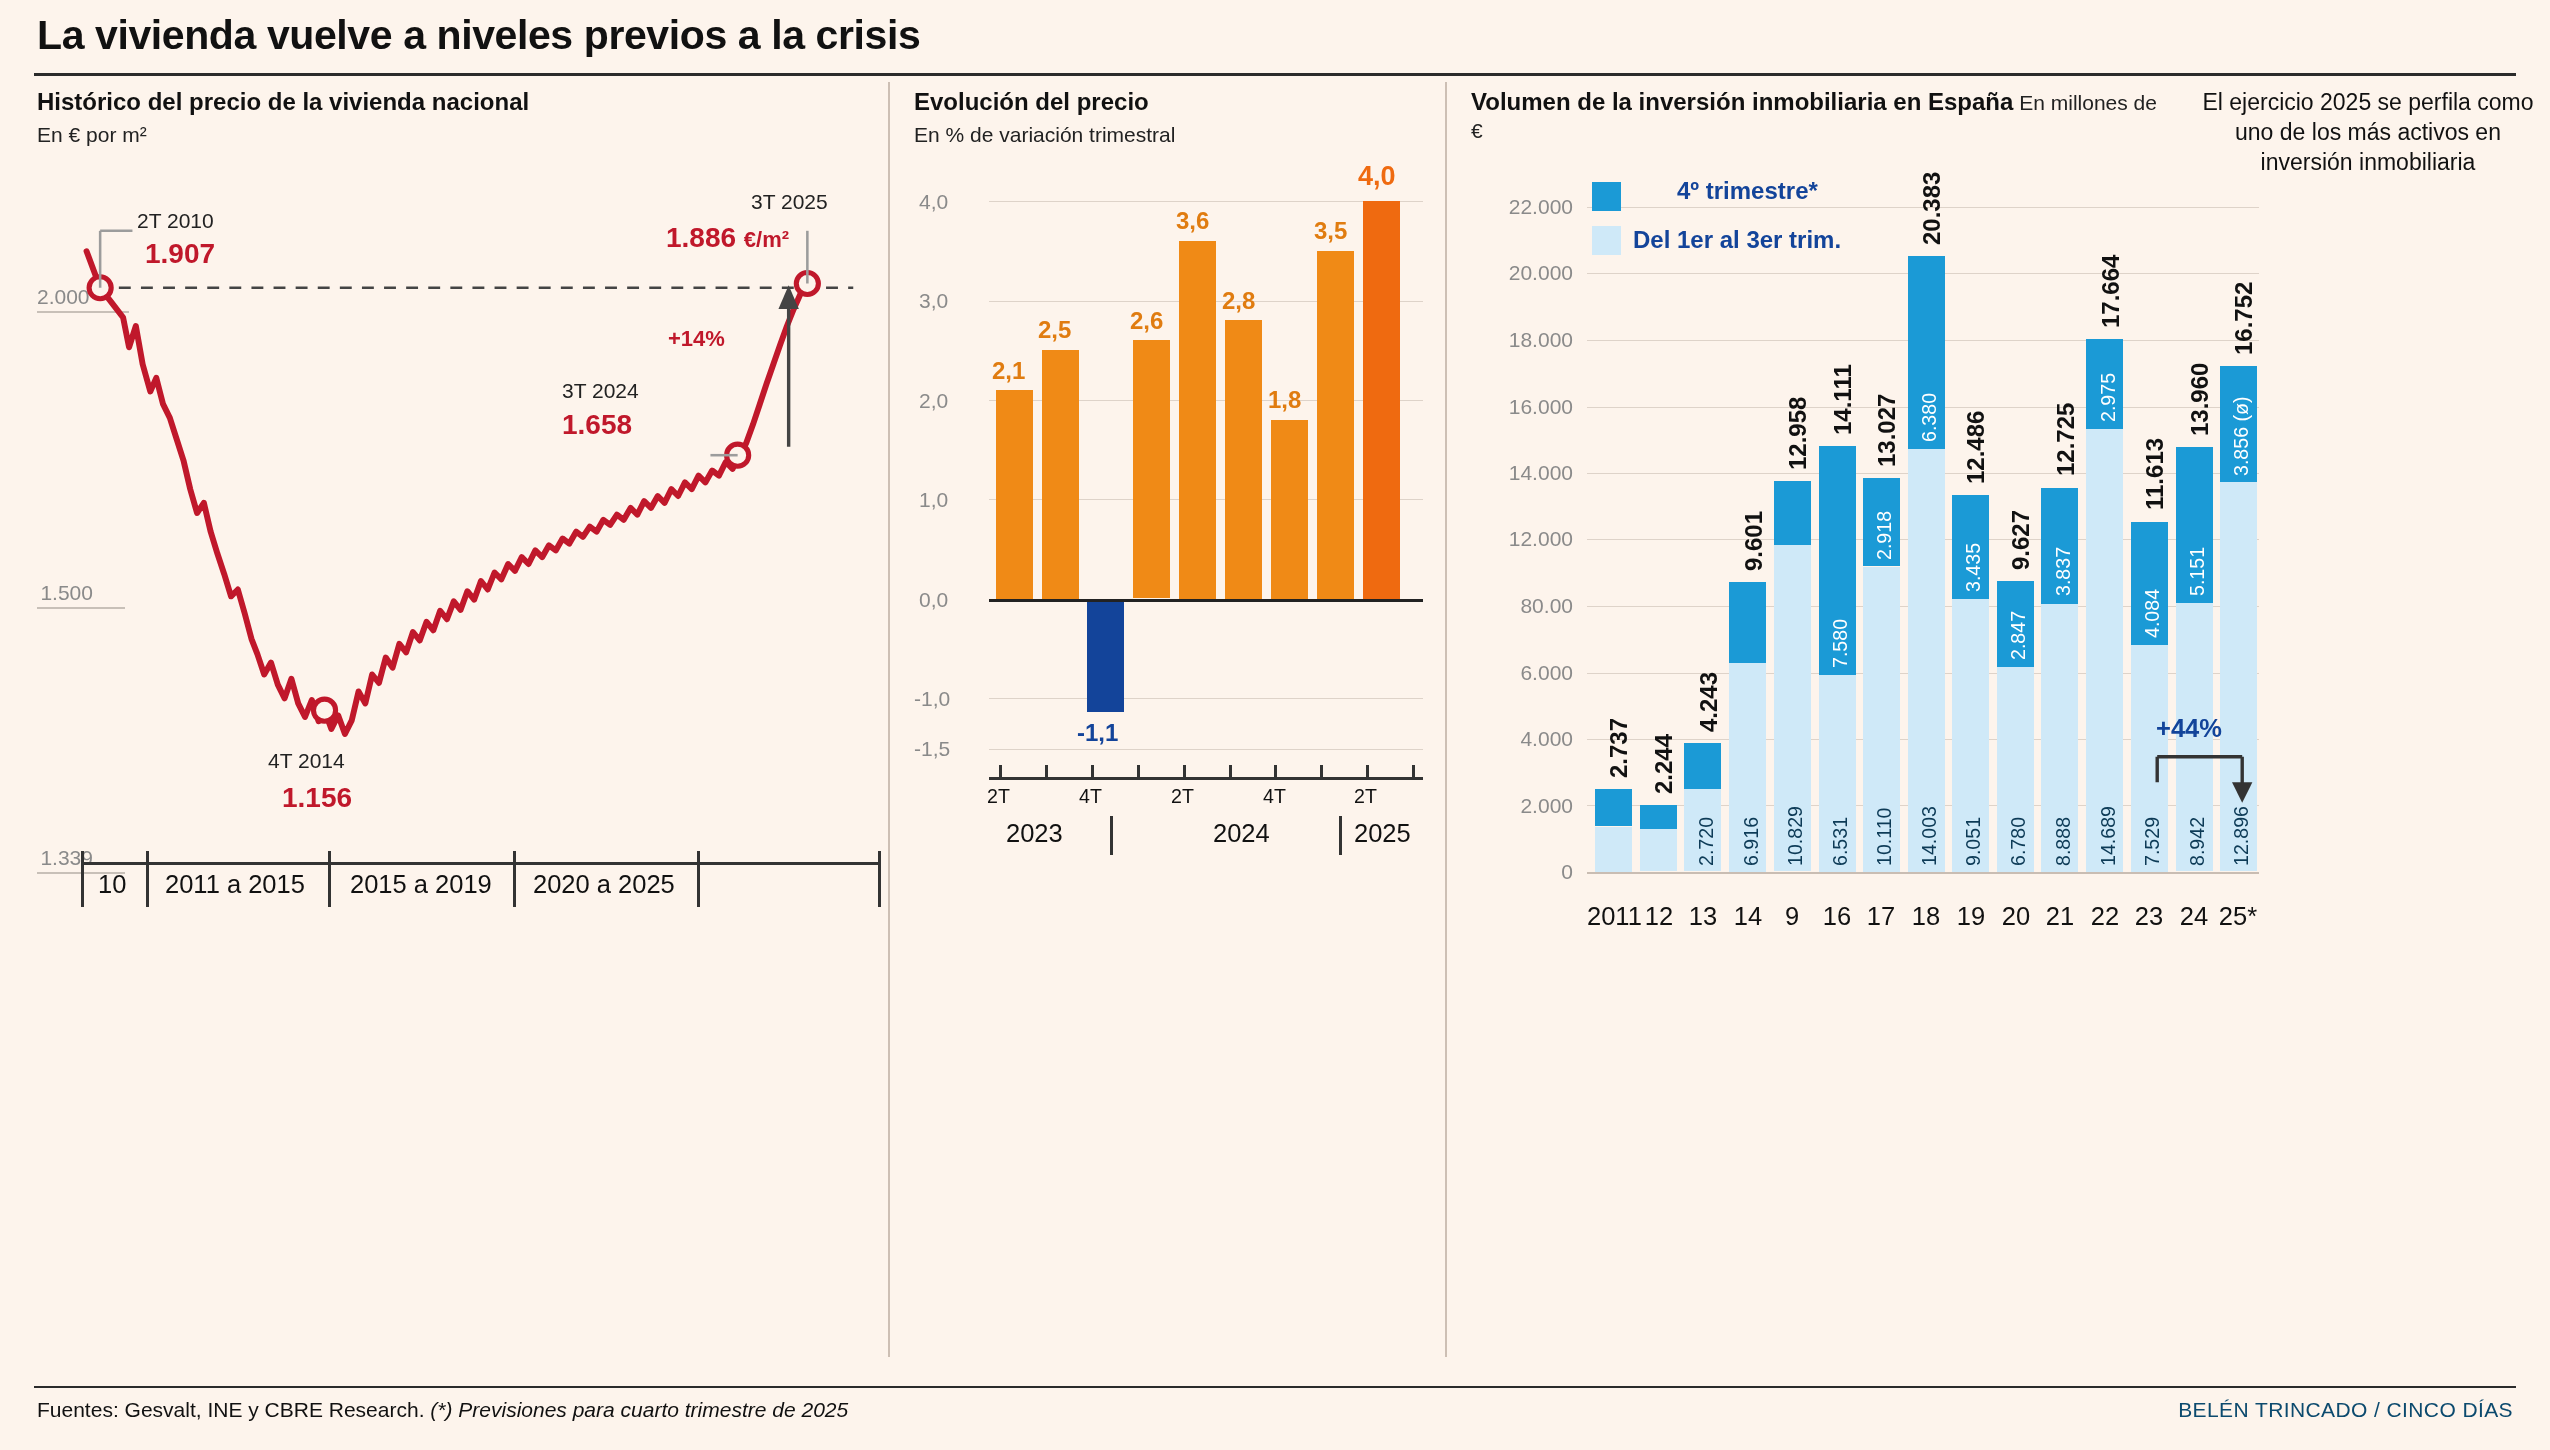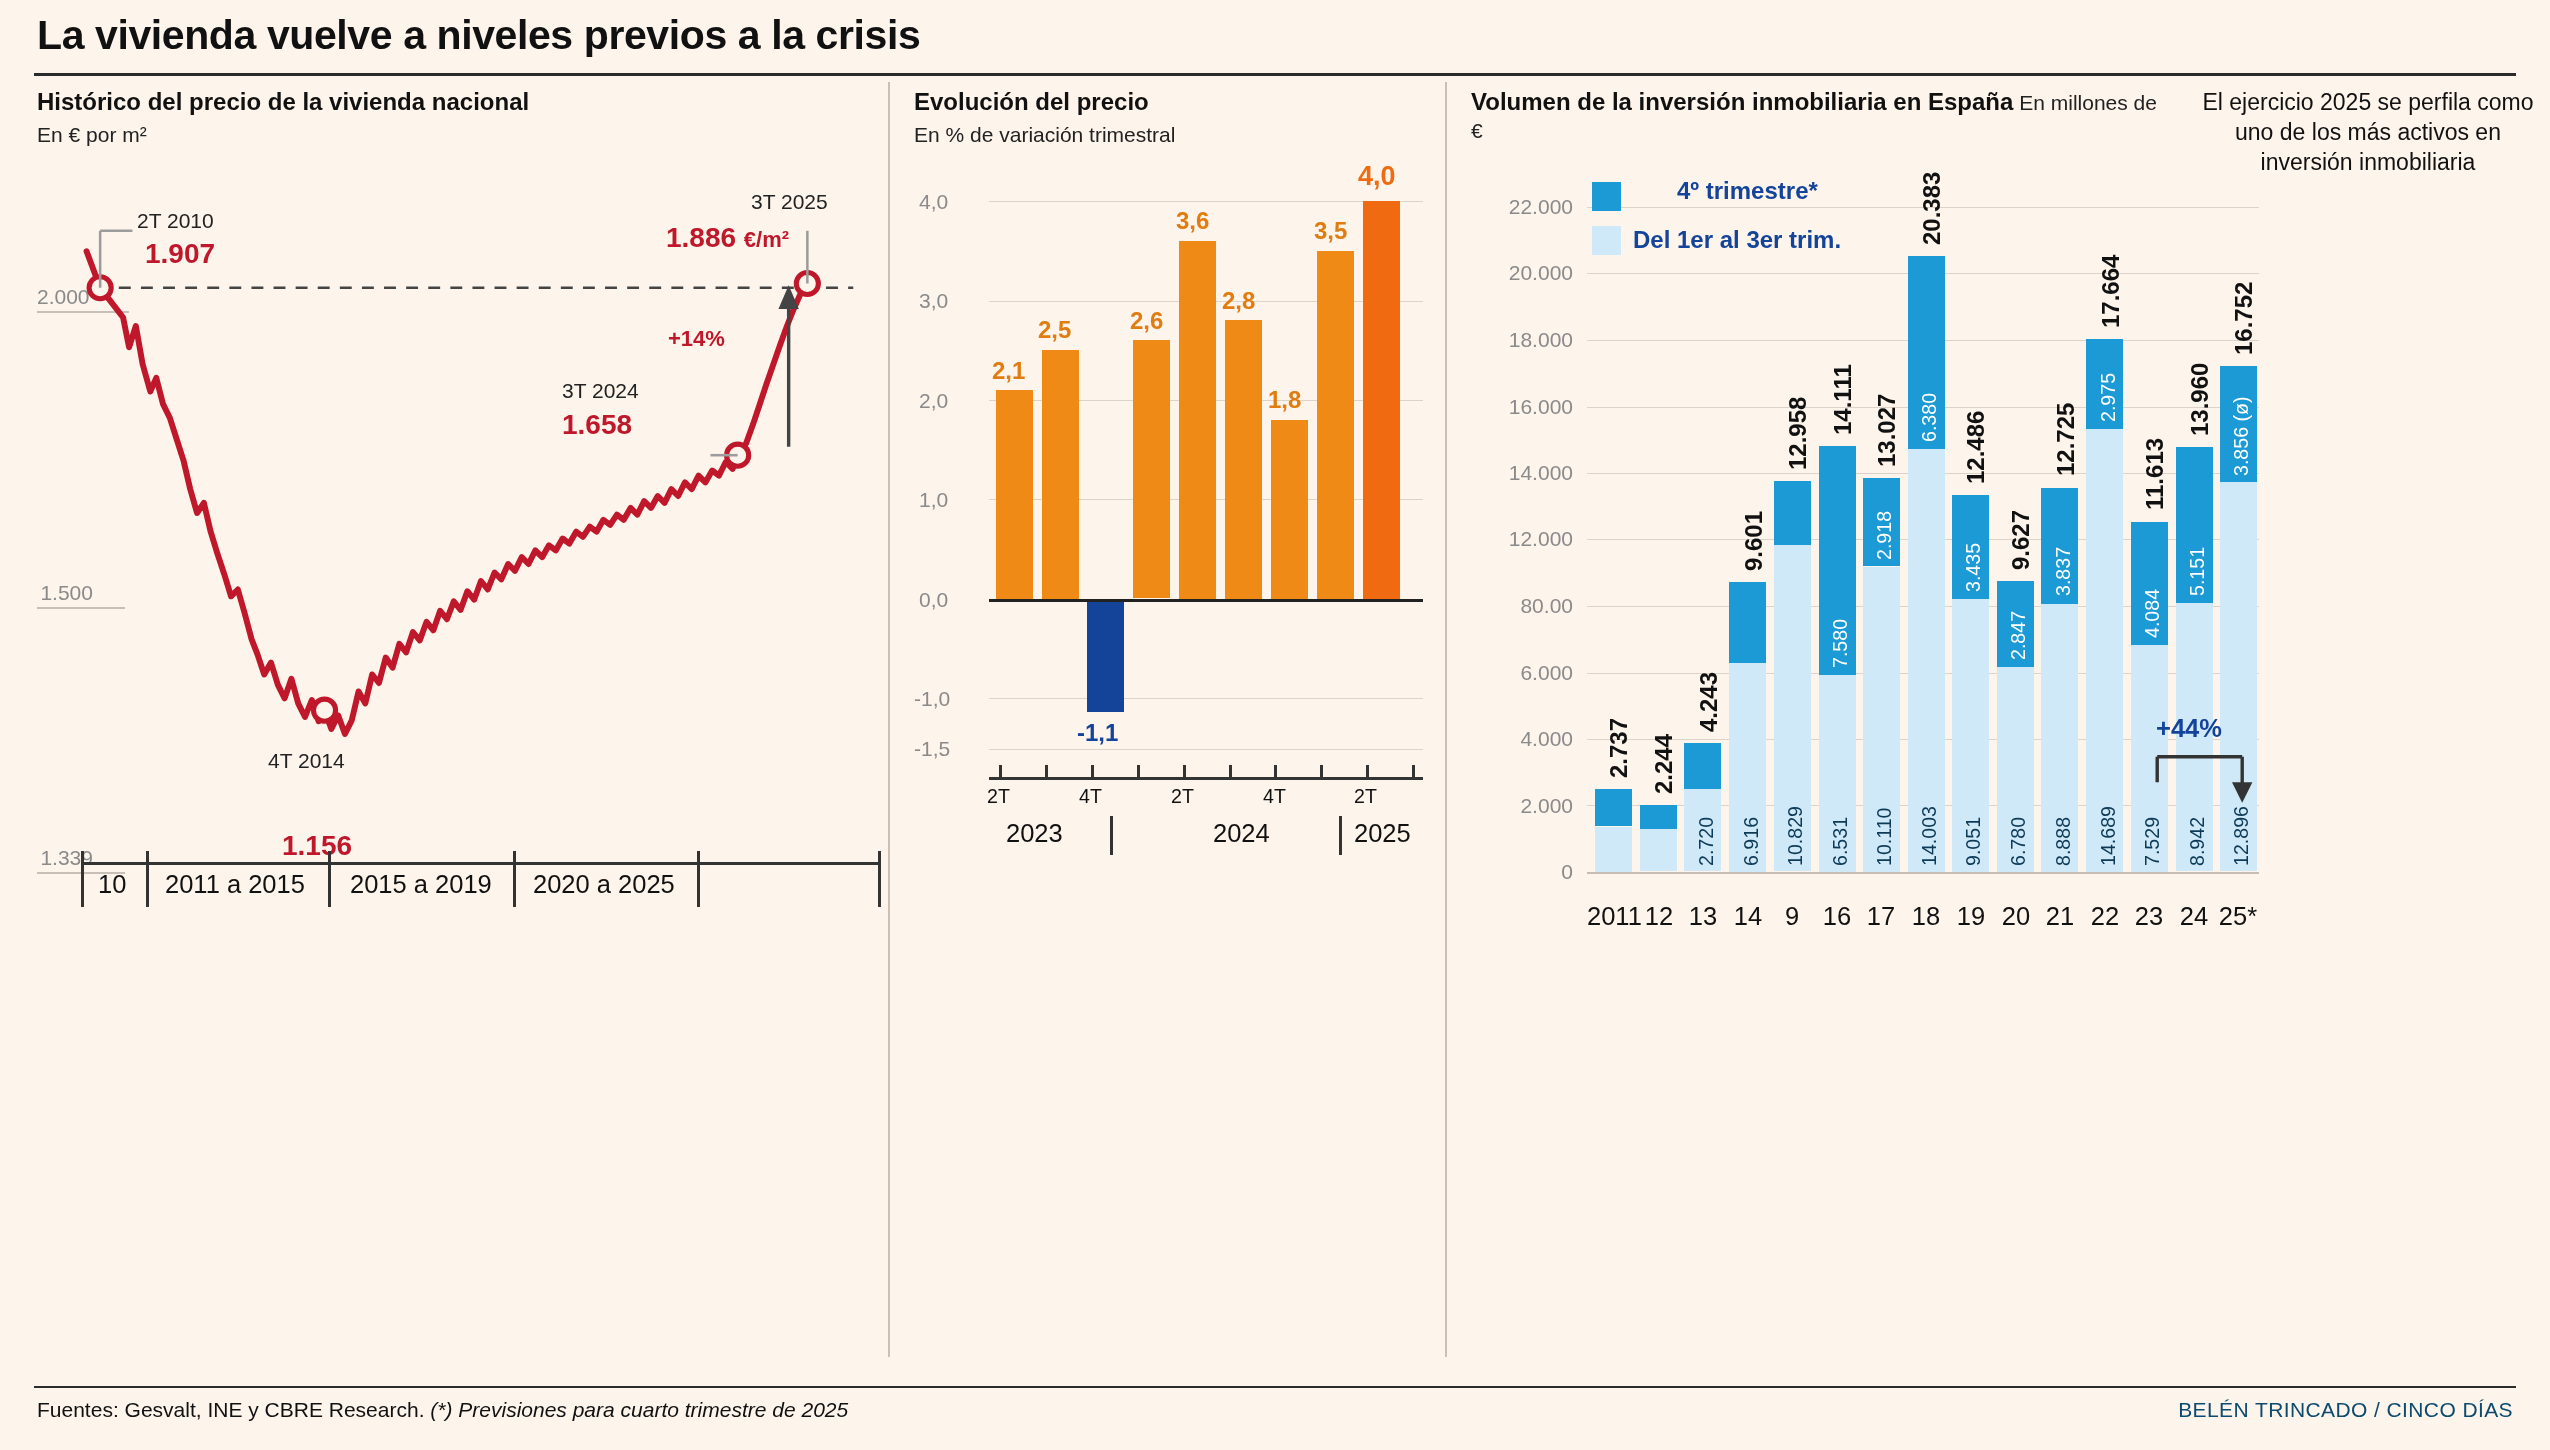--- a/index.html
+++ b/index.html
@@ -137,21 +137,21 @@
         <span>1.886</span>
         <small>€/m²</small>
       </div>
 
       <div class="pct-big" style="left:631px;top:136px;">+14%</div>
 
       <div class="ann-label" style="left:525px;top:189px;">3T 2024</div>
       <div class="ann-val" style="left:525px;top:219px;">1.658</div>
 
       <div class="ann-label" style="left:231px;top:559px;">4T 2014</div>
-      <div class="ann-val" style="left:245px;top:592px;margin-top:48px;">1.156</div>
+      <div class="ann-val" style="left:245px;top:592px;">1.156</div>
 
       <div class="axis-line" style="left:44px;top:672px;width:799px;height:2.6px;"></div>
       <div class="axis-line" style="left:44px;top:661px;width:2.6px;height:12px;"></div>
       <div class="axis-line" style="left:109px;top:661px;width:2.6px;height:12px;"></div>
       <div class="axis-line" style="left:291px;top:661px;width:2.6px;height:12px;"></div>
       <div class="axis-line" style="left:476px;top:661px;width:2.6px;height:12px;"></div>
       <div class="axis-line" style="left:660px;top:661px;width:2.6px;height:12px;"></div>
       <div class="axis-line" style="left:841px;top:661px;width:2.6px;height:12px;"></div>
 
       <div class="axis-line" style="left:44px;top:673px;width:2.6px;height:44px;"></div>

